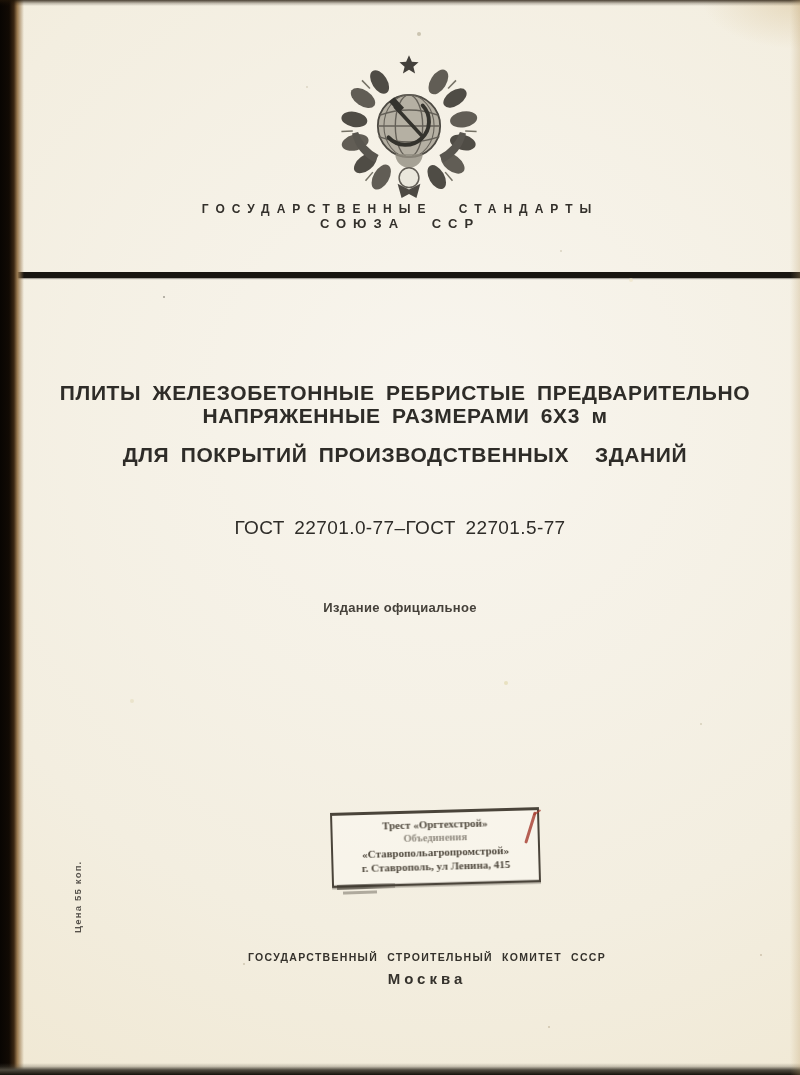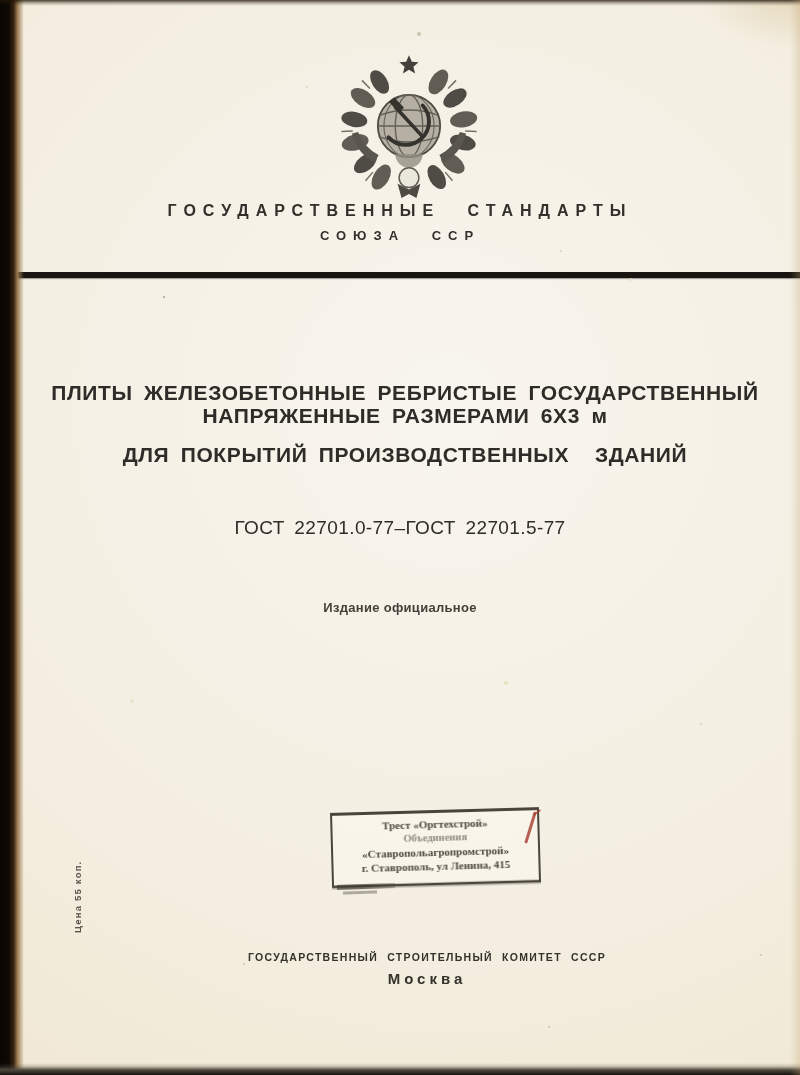--- a/index.html
+++ b/index.html
@@ -25,22 +25,22 @@
     background:linear-gradient(270deg,rgba(190,160,110,.30),rgba(190,160,110,0));}
   .corner-shade{position:absolute;right:0;top:0;width:140px;height:70px;
     background:radial-gradient(100% 100% at 100% 0%,rgba(205,175,120,.35),rgba(205,175,120,0) 70%);}
 
   
   .rule{position:absolute;left:0;right:0;top:272px;height:6px;background:#181510;
     box-shadow:0 1px 1px rgba(24,21,16,.35);}
 
   
   .masthead{position:absolute;top:202px;left:0;width:100%;text-align:center;color:#33302b;}
-  .masthead .l1{font-size:16px;font-weight:bold;letter-spacing:7px;word-spacing:16px;filter:blur(.2px);}
-  .masthead .l2{margin-top:8px;font-size:13px;font-weight:bold;letter-spacing:7px;word-spacing:16px;filter:blur(.2px);}
+  .masthead .l1{font-size:12px;font-weight:bold;letter-spacing:7px;word-spacing:16px;filter:blur(.2px);}
+  .masthead .l2{font-size:13px;font-weight:bold;letter-spacing:7px;word-spacing:16px;filter:blur(.2px);}
 
   
   .emblem{position:absolute;left:333px;top:50px;width:152px;height:152px;
     filter:blur(.45px) contrast(.93);opacity:.95;}
 
   
   .title{position:absolute;top:381px;left:40px;right:30px;text-align:center;
     color:#2e2c28;font-weight:bold;filter:blur(.15px);}
   .title .t{font-size:21px;letter-spacing:.6px;word-spacing:5px;line-height:23px;}
   .title .t2{}
@@ -159,21 +159,21 @@
   </svg>
 
   <div class="masthead">
     <div class="l1">ГОСУДАРСТВЕННЫЕ СТАНДАРТЫ</div>
     <div class="l2">СОЮЗА ССР</div>
   </div>
 
   <div class="rule"></div>
 
   <div class="title">
-    <div class="t t1">ПЛИТЫ ЖЕЛЕЗОБЕТОННЫЕ РЕБРИСТЫЕ ГОСУДАРСТВЕННЫЙ</div>
+    <div class="t t1">ПЛИТЫ ЖЕЛЕЗОБЕТОННЫЕ РЕБРИСТЫЕ ПРЕДВАРИТЕЛЬНО</div>
     <div class="t t2">НАПРЯЖЕННЫЕ РАЗМЕРАМИ 6Х3 м</div>
     <div class="t t3"><span>ДЛЯ ПОКРЫТИЙ ПРОИЗВОДСТВЕННЫХ</span><span class="t3b">ЗДАНИЙ</span></div>
   </div>
 
   <div class="gost">ГОСТ 22701.0-77–ГОСТ 22701.5-77</div>
 
   <div class="edition">Издание официальное</div>
 
   <div class="stamp">
     <div class="s s1">Трест «Оргтехстрой»</div>

